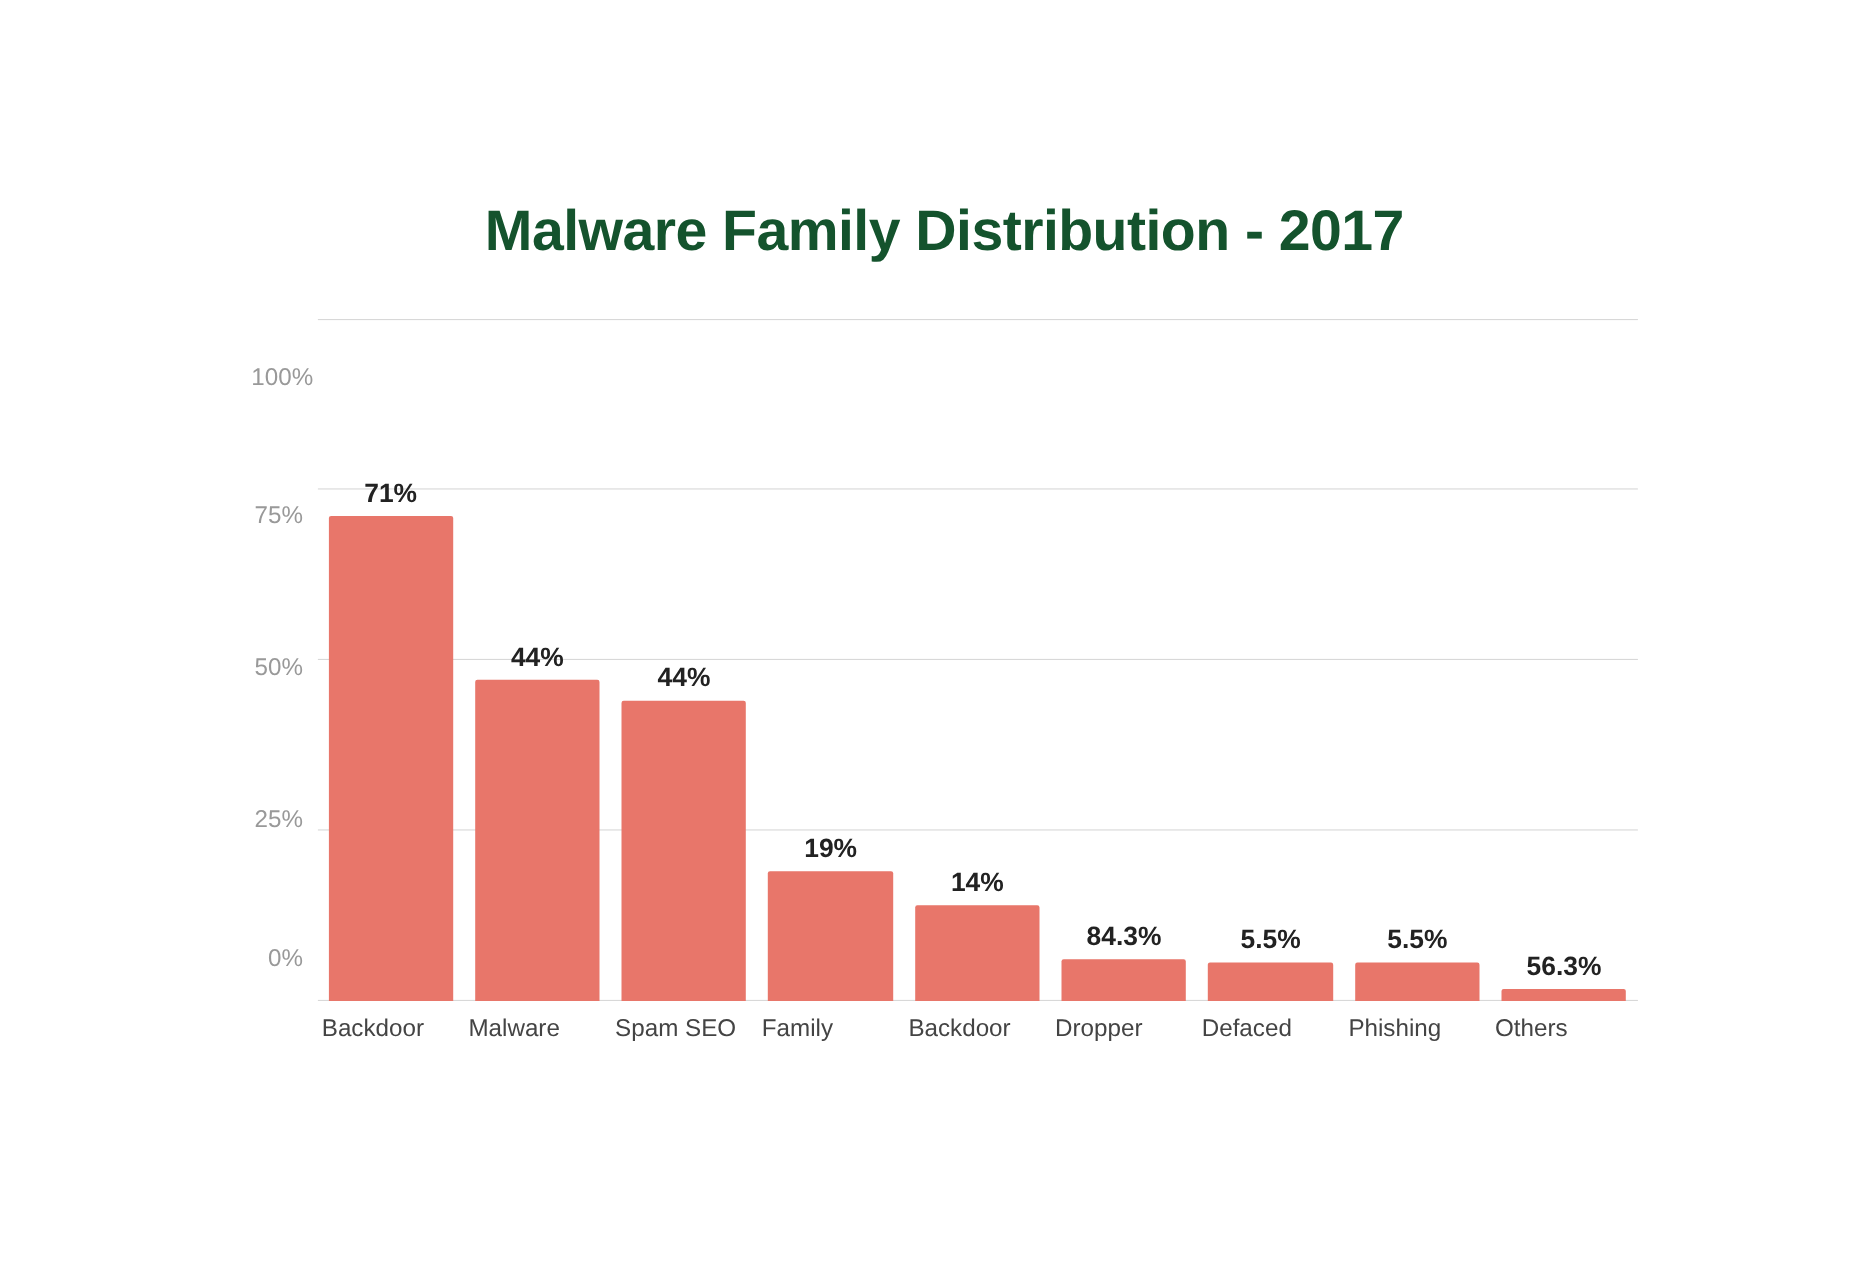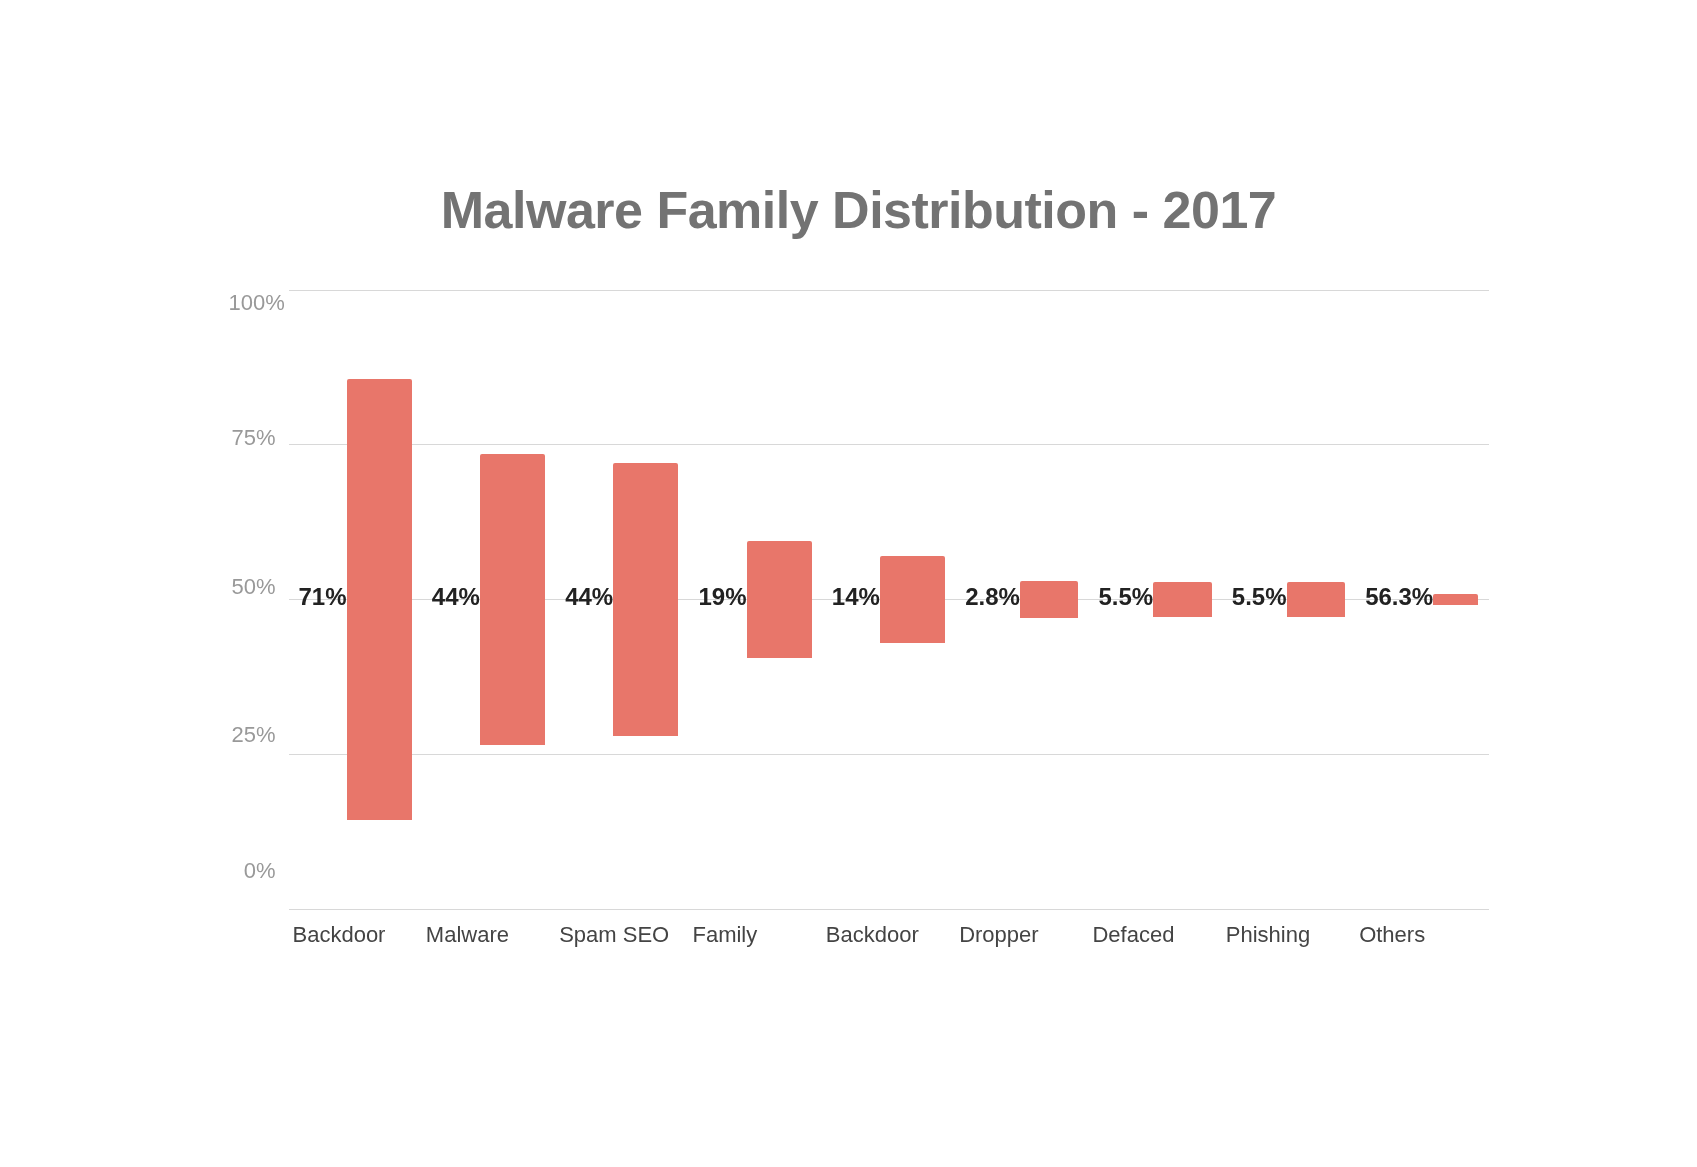--- a/index.html
+++ b/index.html
@@ -13,21 +13,21 @@
       min-height: 1167px;
     }
     .chart-container {
       width: 1400px;
       padding: 40px 60px 80px 80px;
     }
     .chart-title {
       text-align: center;
       font-size: 52px;
       font-weight: 800;
-      color: #737373;
+      color: #14532d;
       margin-bottom: 50px;
       letter-spacing: -0.5px;
     }
     .chart-area {
       position: relative;
       width: 100%;
     }
     .grid-lines {
       position: absolute;
       top: 0;
@@ -52,34 +52,34 @@
       flex-direction: column;
       justify-content: space-between;
     }
     .y-label {
       font-size: 22px;
       color: #999;
       text-align: right;
       padding-right: 8px;
       transform: translateY(-50%);
     }
-    .y-label:first-child { transform: translateY(0); }
+    .y-label:first-child { transform: translateY(0); margin-top: 40px; }
     .y-label:last-child { transform: translateY(-100%); }
     .bars-section {
       margin-left: 60px;
       height: 620px;
       display: flex;
       align-items: flex-end;
       position: relative;
       z-index: 1;
     }
     .bar-group {
       flex: 1;
       display: flex;
-      flex-direction: row;
+      flex-direction: column;
       align-items: center;
       height: 100%;
       justify-content: flex-end;
       position: relative;
       padding: 0 10px;
     }
     .bar-value {
       font-size: 24px;
       font-weight: 700;
       color: #222;
@@ -142,21 +142,21 @@
         </div>
         <div class="bar-group">
           <span class="bar-value">19%</span>
           <div class="bar" style="height: 117.8px; background-color: rgb(232, 118, 106);"></div>
         </div>
         <div class="bar-group">
           <span class="bar-value">14%</span>
           <div class="bar" style="height: 86.8px; background-color: rgb(232, 118, 106);"></div>
         </div>
         <div class="bar-group">
-          <span class="bar-value">2.8%</span>
+          <span class="bar-value">84.3%</span>
           <div class="bar" style="height: 37.82px; background-color: rgb(232, 118, 106);"></div>
         </div>
         <div class="bar-group">
           <span class="bar-value">5.5%</span>
           <div class="bar" style="height: 34.1px; background-color: rgb(232, 118, 106);"></div>
         </div>
         <div class="bar-group">
           <span class="bar-value">5.5%</span>
           <div class="bar" style="height: 34.1px; background-color: rgb(232, 118, 106);"></div>
         </div>

